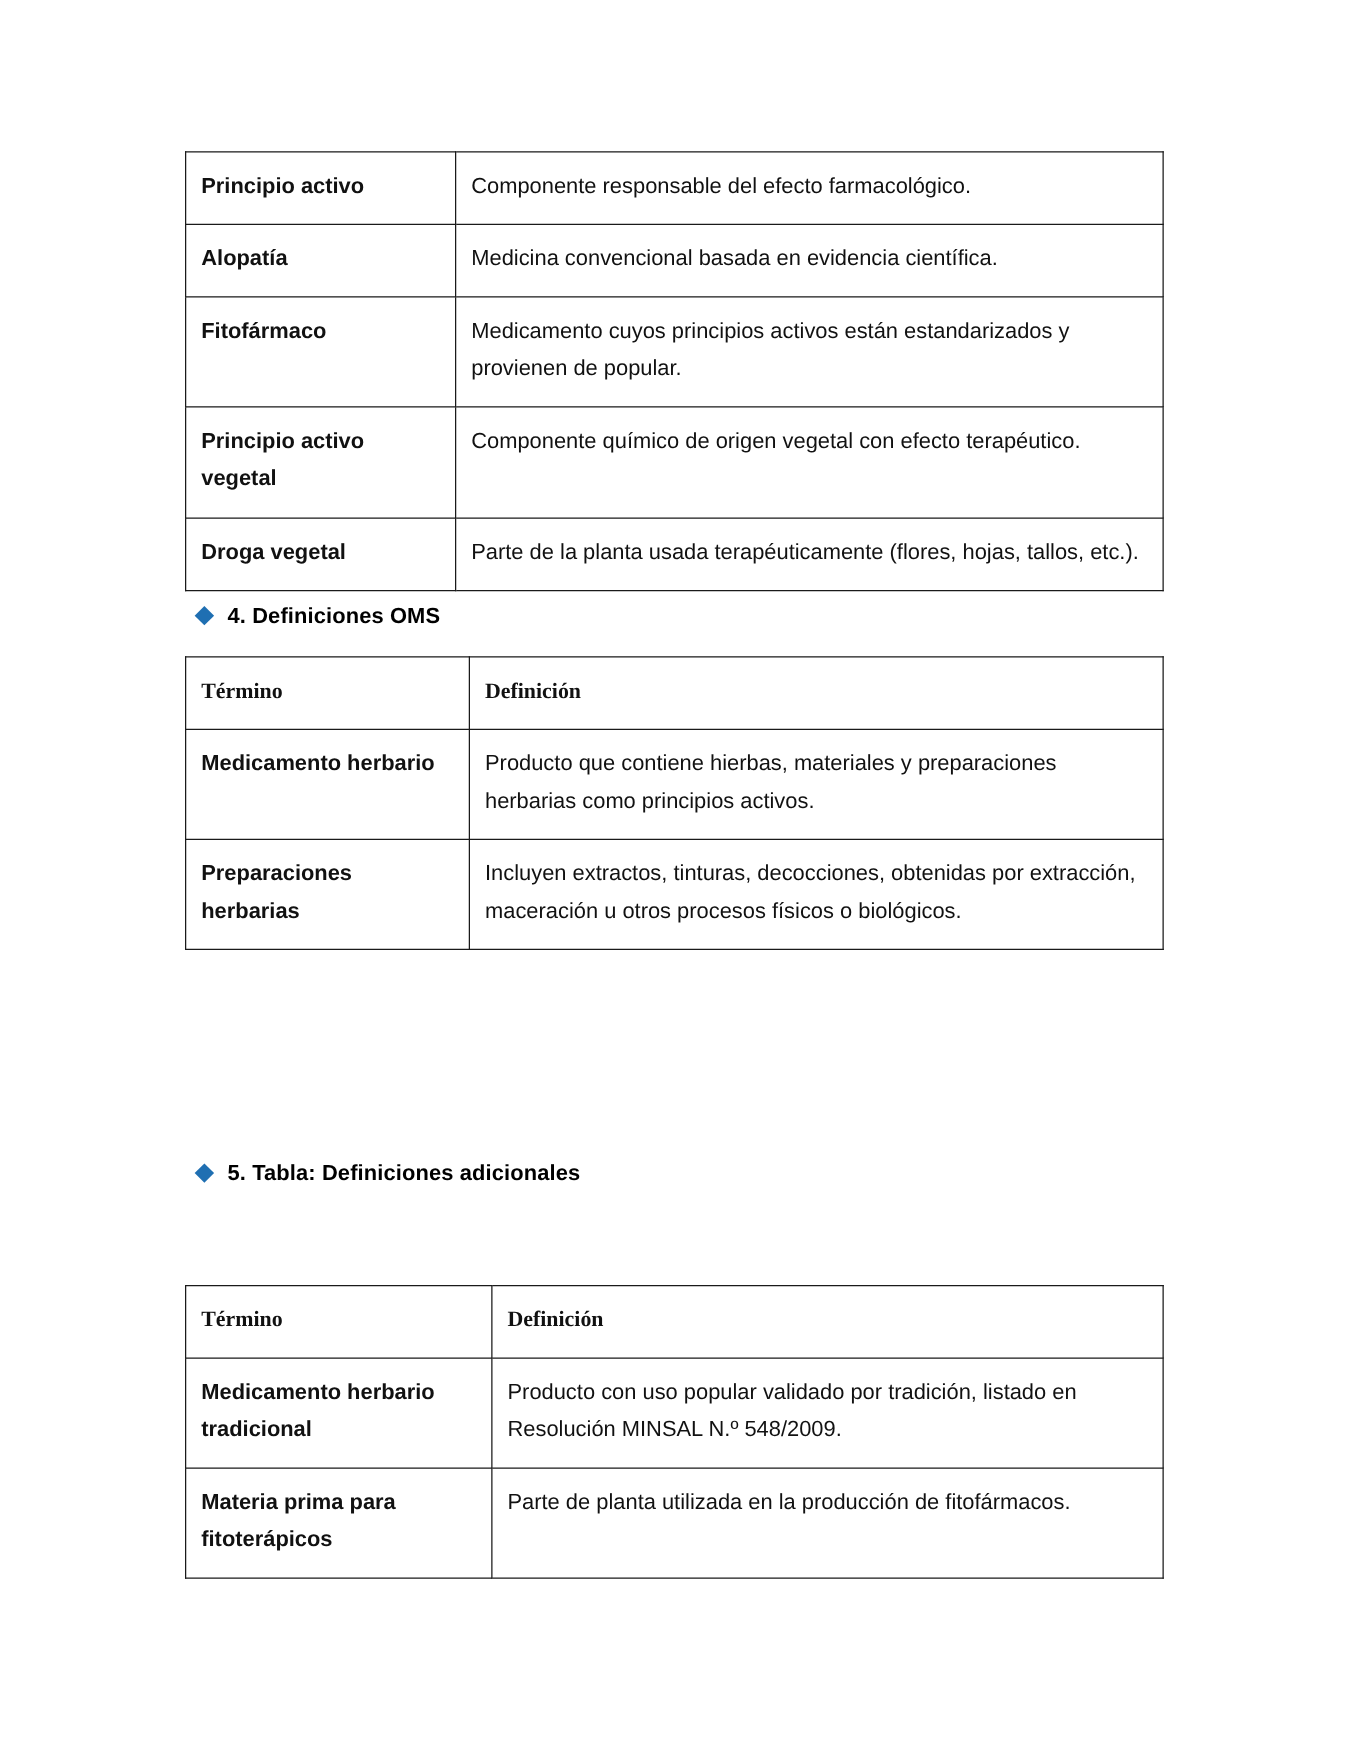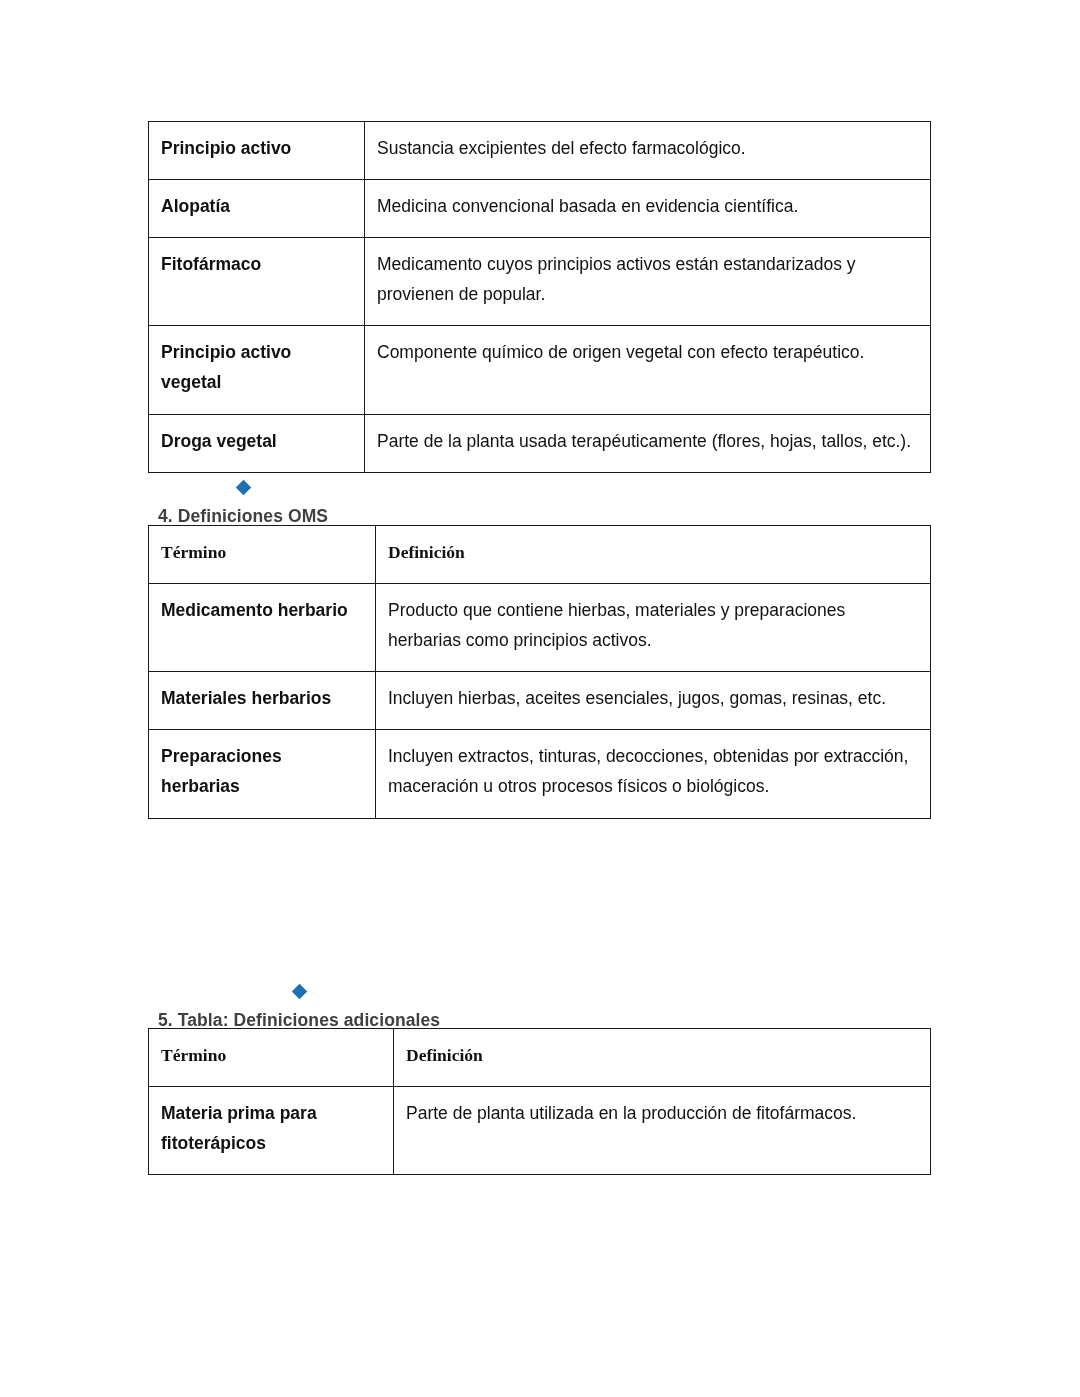--- a/index.html
+++ b/index.html
@@ -76,27 +76,26 @@
   #table-definiciones-adicionales col.c2 { width: 537px; }
 
   
   .section-heading {
     position: absolute;
     display: flex;
     align-items: center;
     gap: 13px;
     font-size: 17.5px;
     font-weight: bold;
-    color: #404040;
+    color: #000000;
     letter-spacing: 0.1px;
     white-space: nowrap;
-    flex-direction: column;
   }
   #heading-definiciones-oms { left: 158px; top: 482px; }
-  #heading-definiciones-adicionales { left: 158px; top: 986px; text-align: right; }
+  #heading-definiciones-adicionales { left: 158px; top: 928px; text-align: right; }
 
   .diamond-bullet {
     width: 11px;
     height: 11px;
     background: #1f6fb2;
     transform: rotate(45deg);
     flex: 0 0 auto;
     display: inline-block;
   }
 </style>
@@ -106,21 +105,21 @@
 <div class="page">
 
   <table class="doc-table" id="table-definiciones-basicas">
     <colgroup>
         <col class="c1">
         <col class="c2">
       </colgroup>
     <tbody>
       <tr>
         <td class="term">Principio activo</td>
-        <td class="def">Sustancia excipientes del efecto farmacológico.</td>
+        <td class="def">Componente responsable del efecto farmacológico.</td>
       </tr>
       <tr>
         <td class="term">Alopatía</td>
         <td class="def">Medicina convencional basada en evidencia científica.</td>
       </tr>
       <tr>
         <td class="term">Fitofármaco</td>
         <td class="def">Medicamento cuyos principios activos están estandarizados y provienen de popular.</td>
       </tr>
       <tr>
@@ -147,24 +146,20 @@
     <tbody>
       <tr>
         <td class="header-cell">Término</td>
         <td class="header-cell">Definición</td>
       </tr>
       <tr>
         <td class="term">Medicamento herbario</td>
         <td class="def">Producto que contiene hierbas, materiales y preparaciones herbarias como principios activos.</td>
       </tr>
       <tr>
-        <td class="term">Materiales herbarios</td>
-        <td class="def">Incluyen hierbas, aceites esenciales, jugos, gomas, resinas, etc.</td>
-      </tr>
-      <tr>
         <td class="term">Preparaciones herbarias</td>
         <td class="def">Incluyen extractos, tinturas, decocciones, obtenidas por extracción, maceración u otros procesos físicos o biológicos.</td>
       </tr>
     </tbody>
   </table>
 
   <div class="section-heading" id="heading-definiciones-adicionales">
     <span class="diamond-bullet"></span>
     <span>5. Tabla: Definiciones adicionales</span>
   </div>
@@ -173,19 +168,23 @@
     <colgroup>
         <col class="c1">
         <col class="c2">
       </colgroup>
     <tbody>
       <tr>
         <td class="header-cell">Término</td>
         <td class="header-cell">Definición</td>
       </tr>
       <tr>
+        <td class="term">Medicamento herbario tradicional</td>
+        <td class="def">Producto con uso popular validado por tradición, listado en Resolución MINSAL N.º 548/2009.</td>
+      </tr>
+      <tr>
         <td class="term">Materia prima para fitoterápicos</td>
         <td class="def">Parte de planta utilizada en la producción de fitofármacos.</td>
       </tr>
     </tbody>
   </table>
 
 </div>
 
 </body></html>

